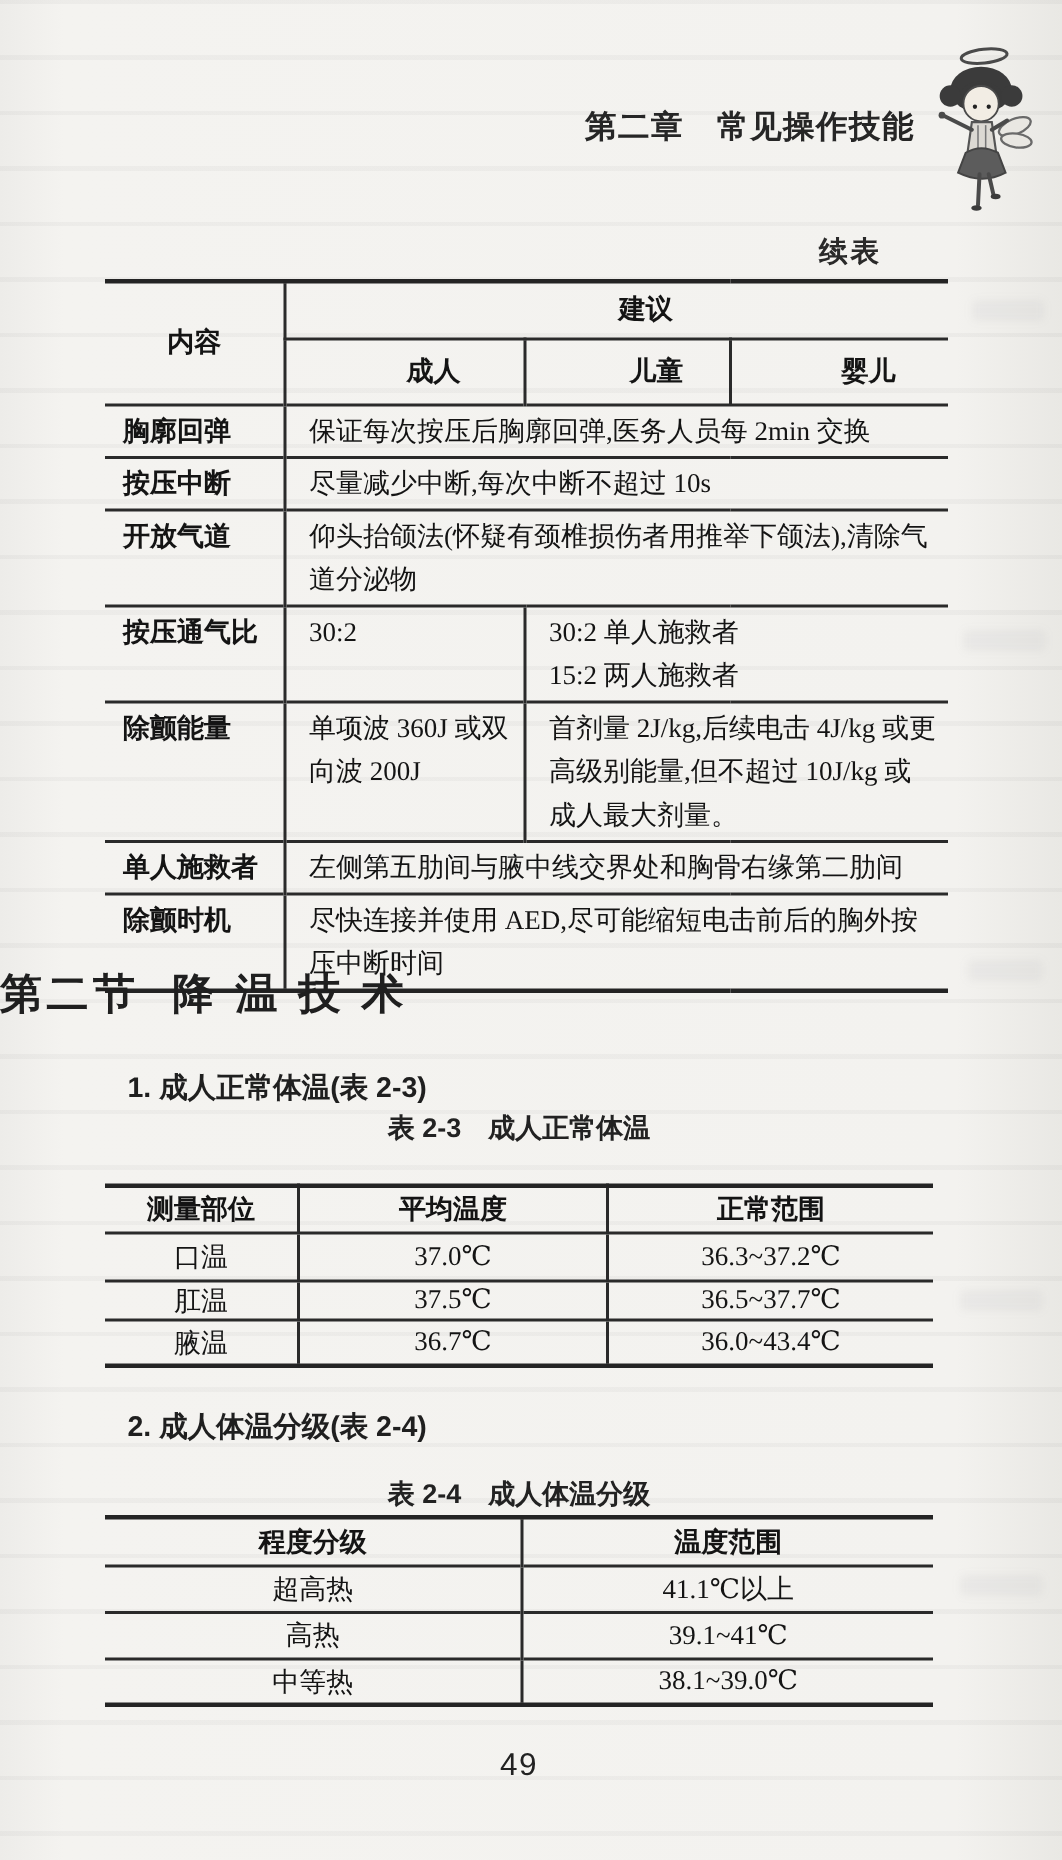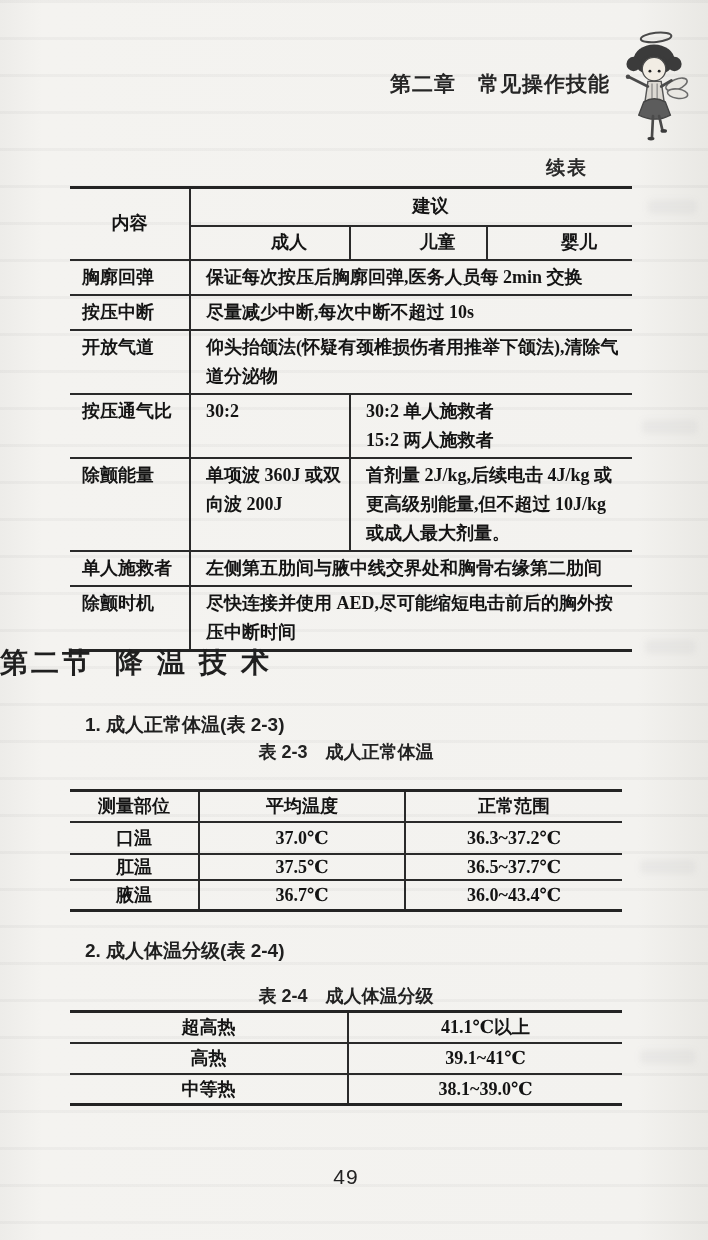--- a/index.html
+++ b/index.html
@@ -28,21 +28,21 @@
     font-weight:bold;font-size:21px;letter-spacing:1px;color:#262626;
   }
   .fairy{position:absolute;left:606px;top:28px;}
   .continued{
     position:absolute;top:155px;right:120px;
     font-size:19px;font-weight:600;color:#2a2a2a;letter-spacing:2px;
   }
 
   table{border-collapse:collapse;table-layout:fixed;position:absolute;}
   table{border-top:3px solid #242424;border-bottom:3px solid #242424;}
-  td{padding:0;color:#141414;font-weight:bold;}
+  td{padding:0;color:#141414;}
 
   
   .t1{left:70px;top:186px;width:562px;font-size:18px;line-height:29px;}
   .t1 td{vertical-align:middle;}
   .t1 .hd{font-family:"Liberation Sans","DejaVu Sans",sans-serif;font-weight:bold;text-align:center;}
   .t1 tr.body td{border-top:2px solid #2a2a2a;}
   .t1 .vl{border-left:2px solid #2a2a2a;padding-left:38px;}
   .t1 .label{padding:2px 4px 2px 12px;vertical-align:top;font-weight:600;}
   .t1 .cell{padding:2px 8px 2px 15px;vertical-align:top;text-align:left;}
   .t1 .subline{border-bottom:2px solid #2a2a2a;}
@@ -131,21 +131,21 @@
         <col style="width:120px">
         <col style="width:160px">
         <col style="width:137px">
         <col style="width:145px">
       </colgroup>
     <tbody>
         <tr style="height:38px">
       <td class="hd" rowspan="2">内容</td>
       <td class="hd vl subline" colspan="3">建议</td>
     </tr>
-    <tr style="height:34px">
+    <tr style="height:44px">
       <td class="hd vl">成人</td>
       <td class="hd vl">儿童</td>
       <td class="hd vl">婴儿</td>
     </tr>
     <tr class="body" style="height:30px">
       <td class="label">胸廓回弹</td>
       <td class="cell vl" colspan="3">保证每次按压后胸廓回弹,医务人员每 2min 交换</td>
     </tr>
     <tr class="body" style="height:31px">
       <td class="label">按压中断</td>
@@ -220,20 +220,24 @@
   <div class="subhead s2">2. 成人体温分级(表 2-4)</div>
 
   <div class="caption c2">表 2-4　成人体温分级</div>
 
   <table class="t3">
     <colgroup>
         <col style="width:278px">
         <col style="width:274px">
       </colgroup>
     <tbody>
+        <tr style="height:32px">
+      <td class="hd">程度分级</td>
+      <td class="hd vl">温度范围</td>
+    </tr>
     <tr style="height:31px">
       <td>超高热</td>
       <td class="vl">41.1℃以上</td>
     </tr>
     <tr style="height:31px">
       <td>高热</td>
       <td class="vl">39.1~41℃</td>
     </tr>
     <tr style="height:31px">
       <td>中等热</td>

